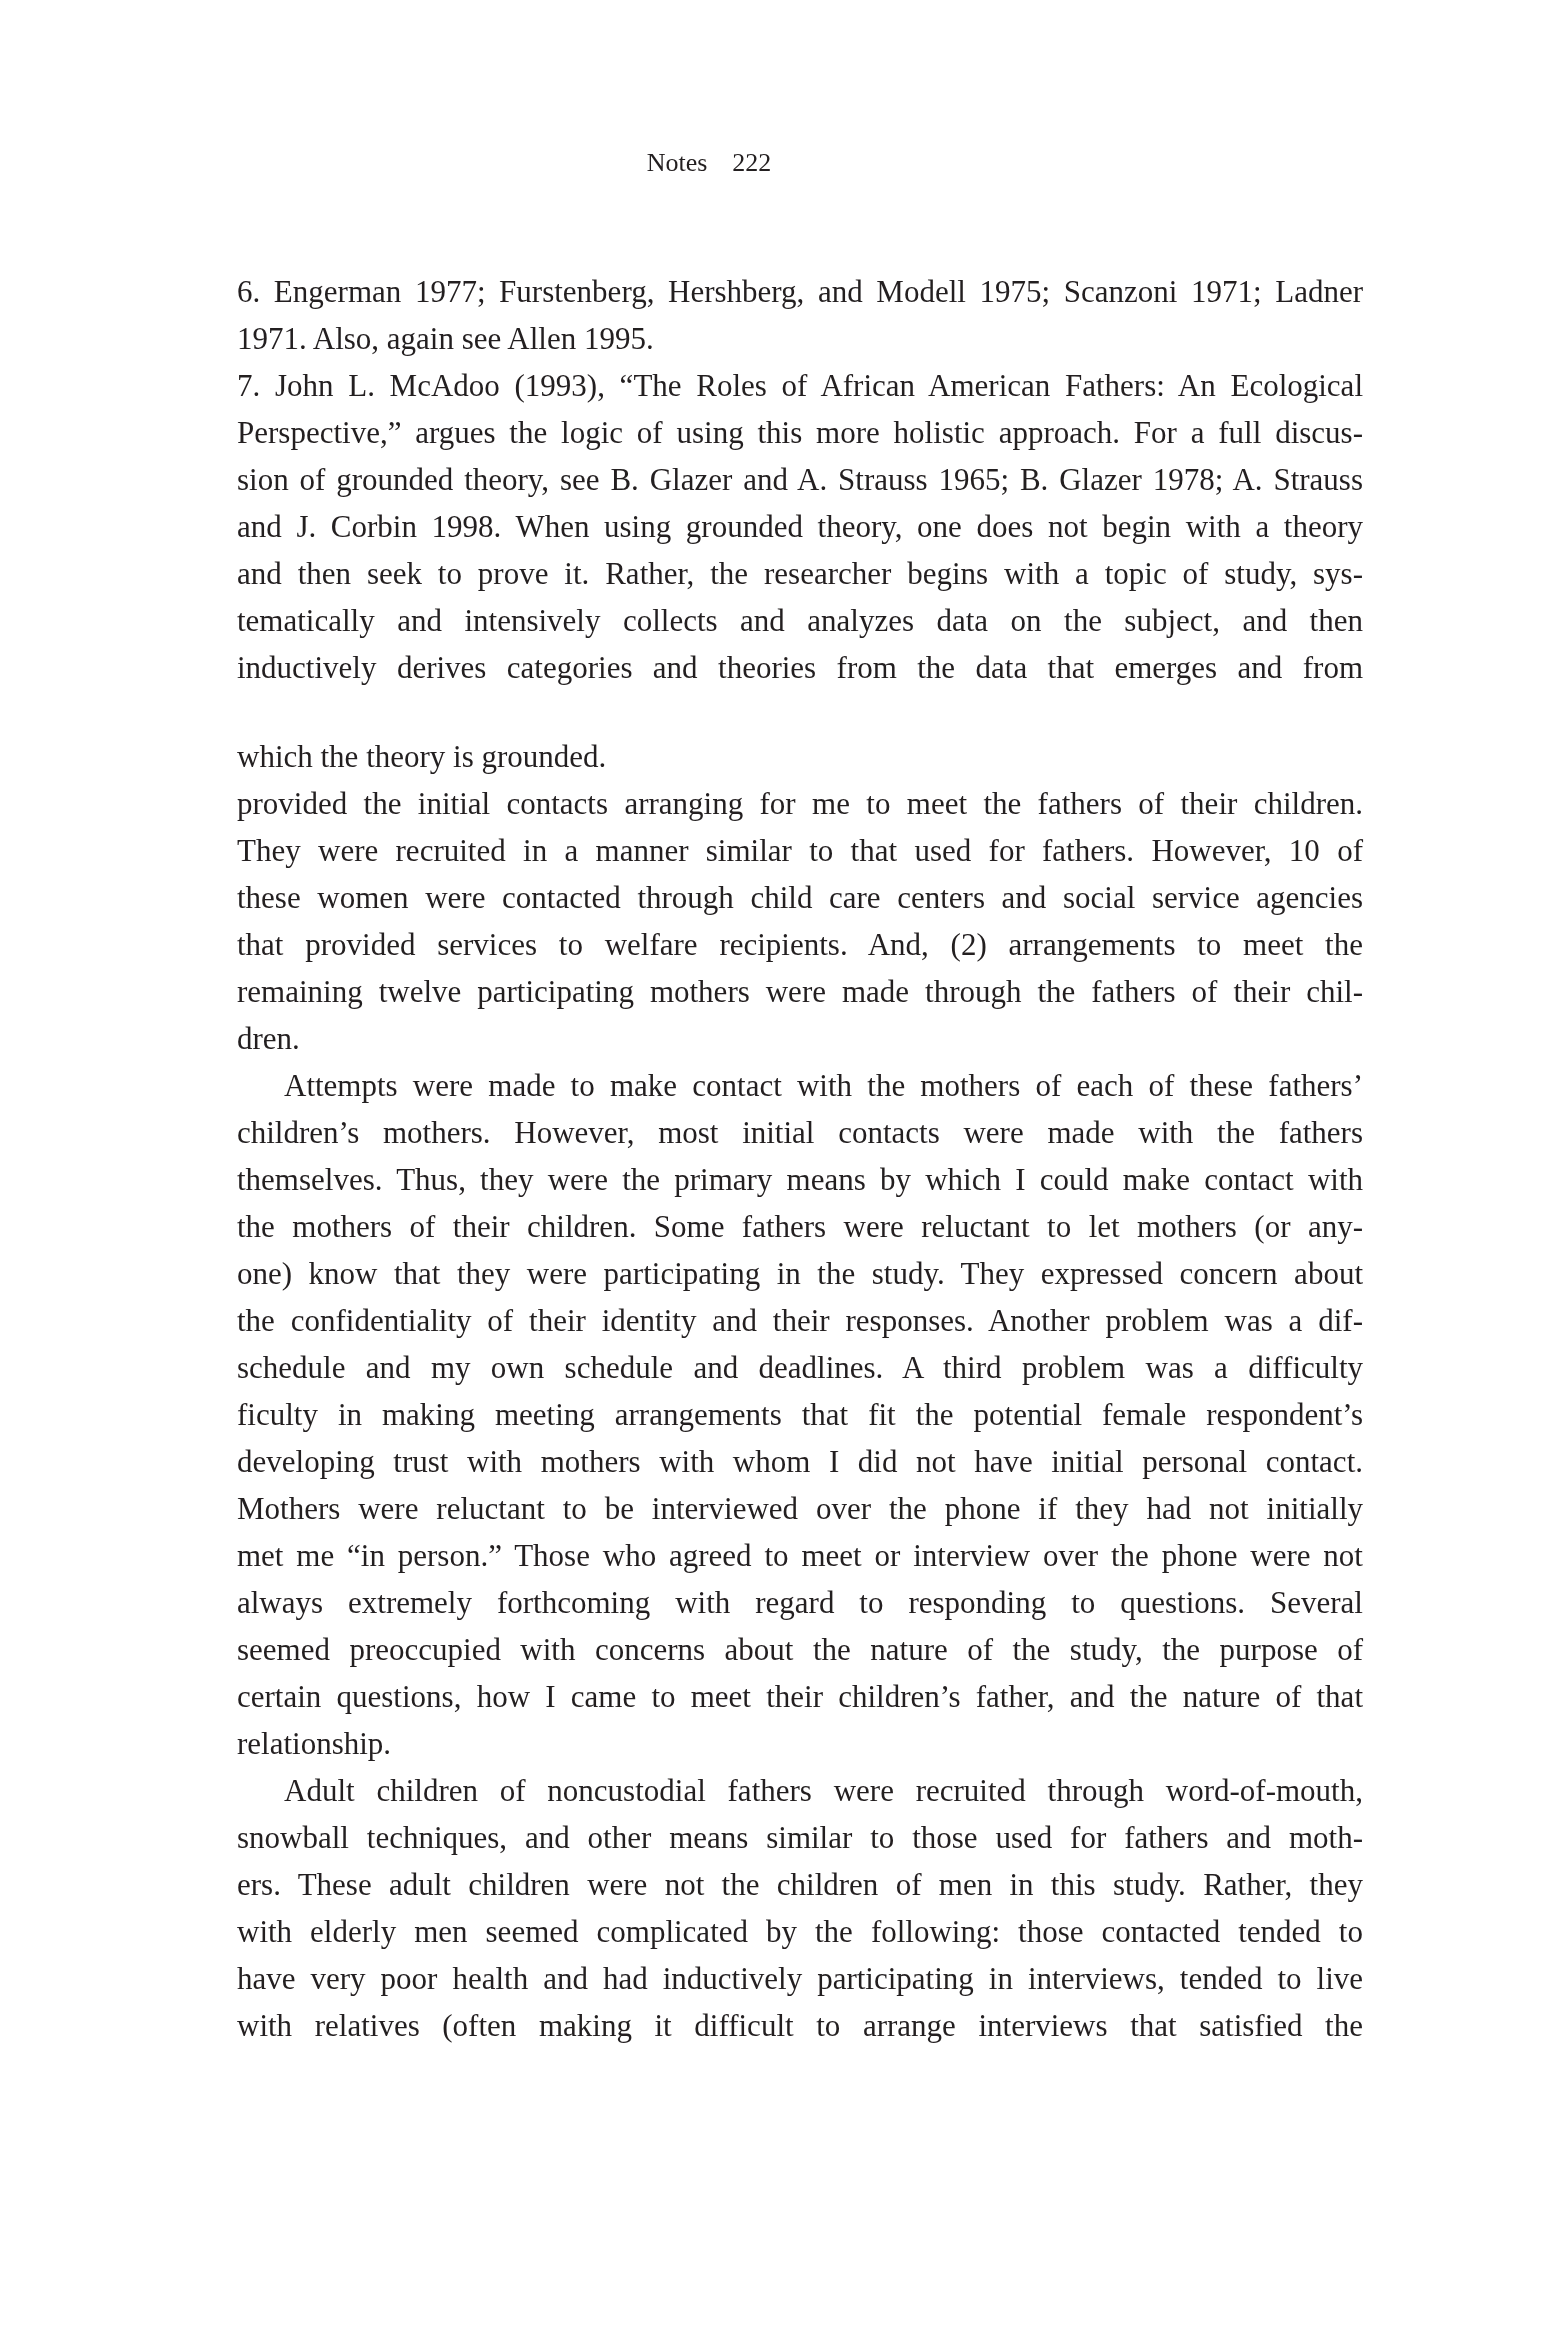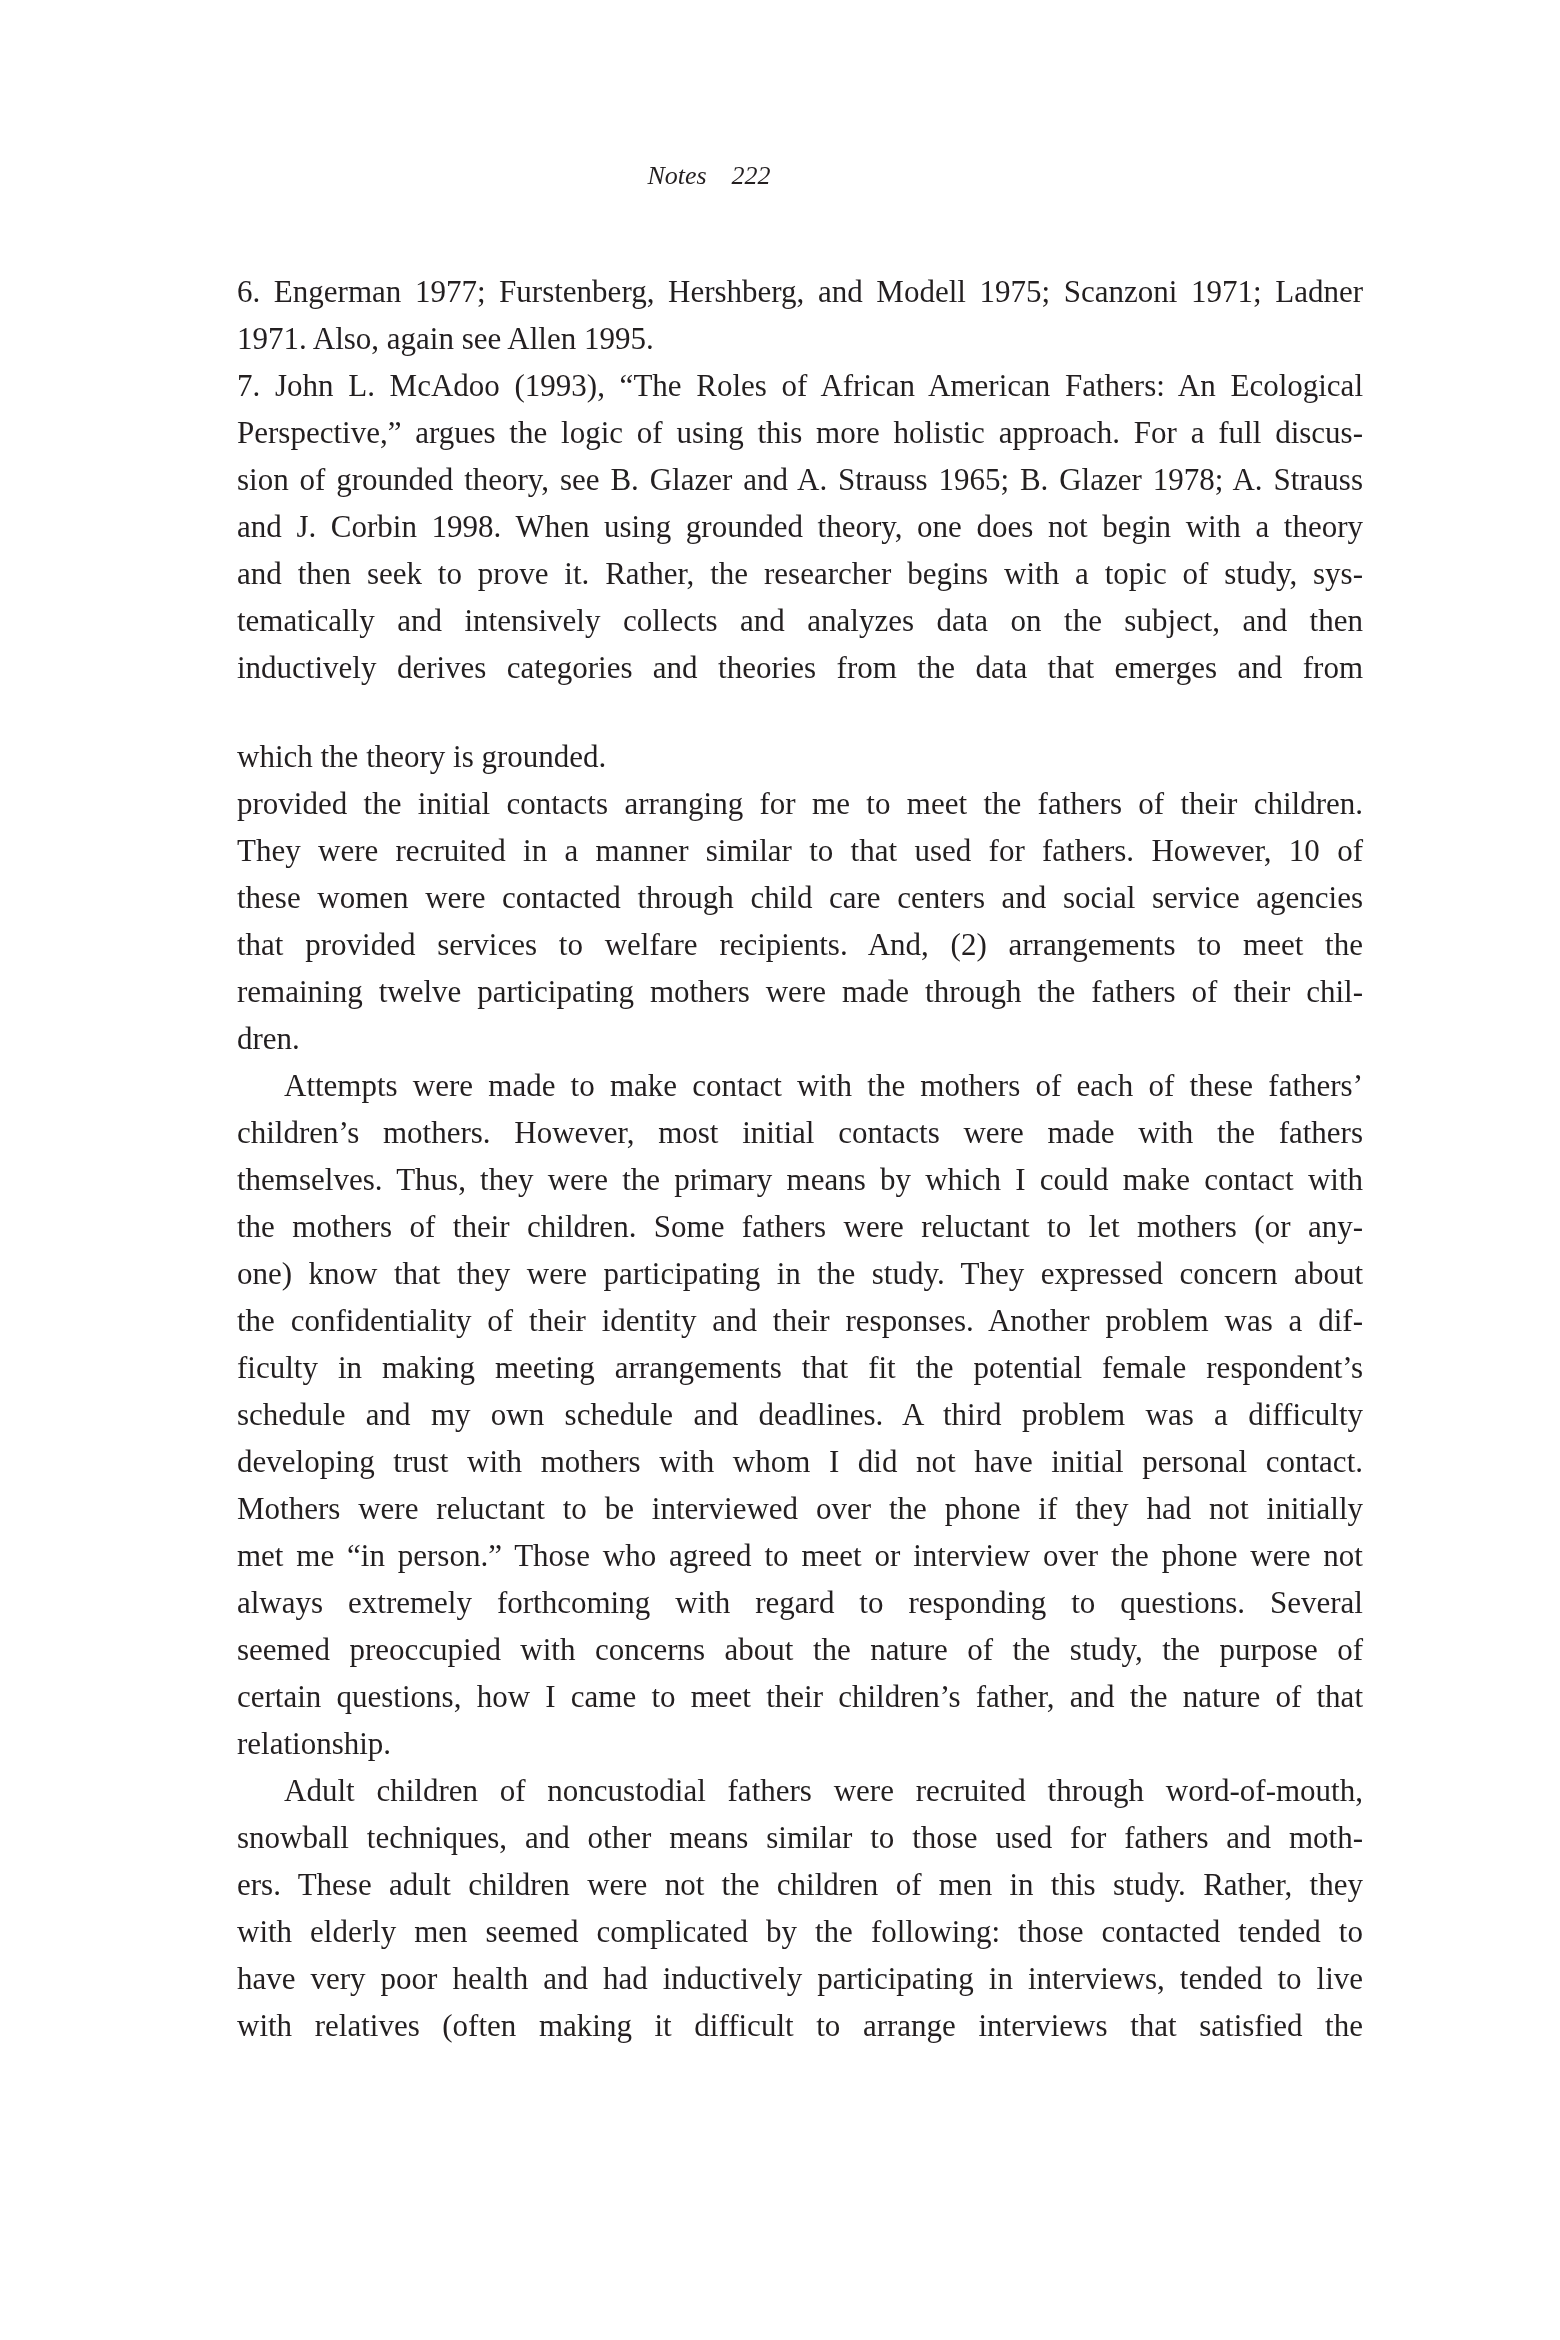--- a/index.html
+++ b/index.html
@@ -2,22 +2,22 @@
 <html><head>
 <meta charset="utf-8">
 <style>
   html, body { margin: 0; padding: 0; background: #ffffff; }
   body {
     width: 1561px; height: 2341px; position: relative; overflow: hidden;
     font-family: "Liberation Serif", "DejaVu Serif", serif;
     color: #231f20;
   }
   .running-head {
-    position: absolute; top: 161px; left: 0; width: 1418px;
-    text-align: center; font-style: italic; font-size: 26px; color: #231f20;
+    position: absolute; top: 148px; left: 0; width: 1418px;
+    text-align: center; font-size: 26px; color: #231f20;
   }
   .running-head .pg { margin-left: 25px; }
   .body-text {
     position: absolute; left: 237px; top: 268px; width: 1126px;
     font-size: 31px; line-height: 47px;
   }
   .line {
     display: block; white-space: nowrap; height: 47px;
     text-align: justify; text-align-last: justify;
     overflow: visible;
@@ -59,22 +59,22 @@
     <span class="line last" style="white-space: nowrap;">dren.</span>
   </div>
 
   <div>
     <span class="line indent" style="white-space: nowrap;">Attempts were made to make contact with the mothers of each of these fathers’</span>
     <span class="line" style="white-space: nowrap;">children’s mothers. However, most initial contacts were made with the fathers</span>
     <span class="line" style="white-space: nowrap;">themselves. Thus, they were the primary means by which I could make contact with</span>
     <span class="line" style="white-space: nowrap;">the mothers of their children. Some fathers were reluctant to let mothers (or any-</span>
     <span class="line" style="white-space: nowrap;">one) know that they were participating in the study. They expressed concern about</span>
     <span class="line" style="white-space: nowrap;">the confidentiality of their identity and their responses. Another problem was a dif-</span>
+    <span class="line" style="white-space: nowrap;">schedule and my own schedule and deadlines. A third problem was a difficulty</span>
     <span class="line" style="white-space: nowrap;">ficulty in making meeting arrangements that fit the potential female respondent’s</span>
-    <span class="line" style="white-space: nowrap;">schedule and my own schedule and deadlines. A third problem was a difficulty</span>
     <span class="line" style="white-space: nowrap;">developing trust with mothers with whom I did not have initial personal contact.</span>
     <span class="line" style="white-space: nowrap;">Mothers were reluctant to be interviewed over the phone if they had not initially</span>
     <span class="line" style="white-space: nowrap;">met me “in person.” Those who agreed to meet or interview over the phone were not</span>
     <span class="line" style="white-space: nowrap;">always extremely forthcoming with regard to responding to questions. Several</span>
     <span class="line" style="white-space: nowrap;">seemed preoccupied with concerns about the nature of the study, the purpose of</span>
     <span class="line" style="white-space: nowrap;">certain questions, how I came to meet their children’s father, and the nature of that</span>
     <span class="line last" style="white-space: nowrap;">relationship.</span>
   </div>
 
   <div>

